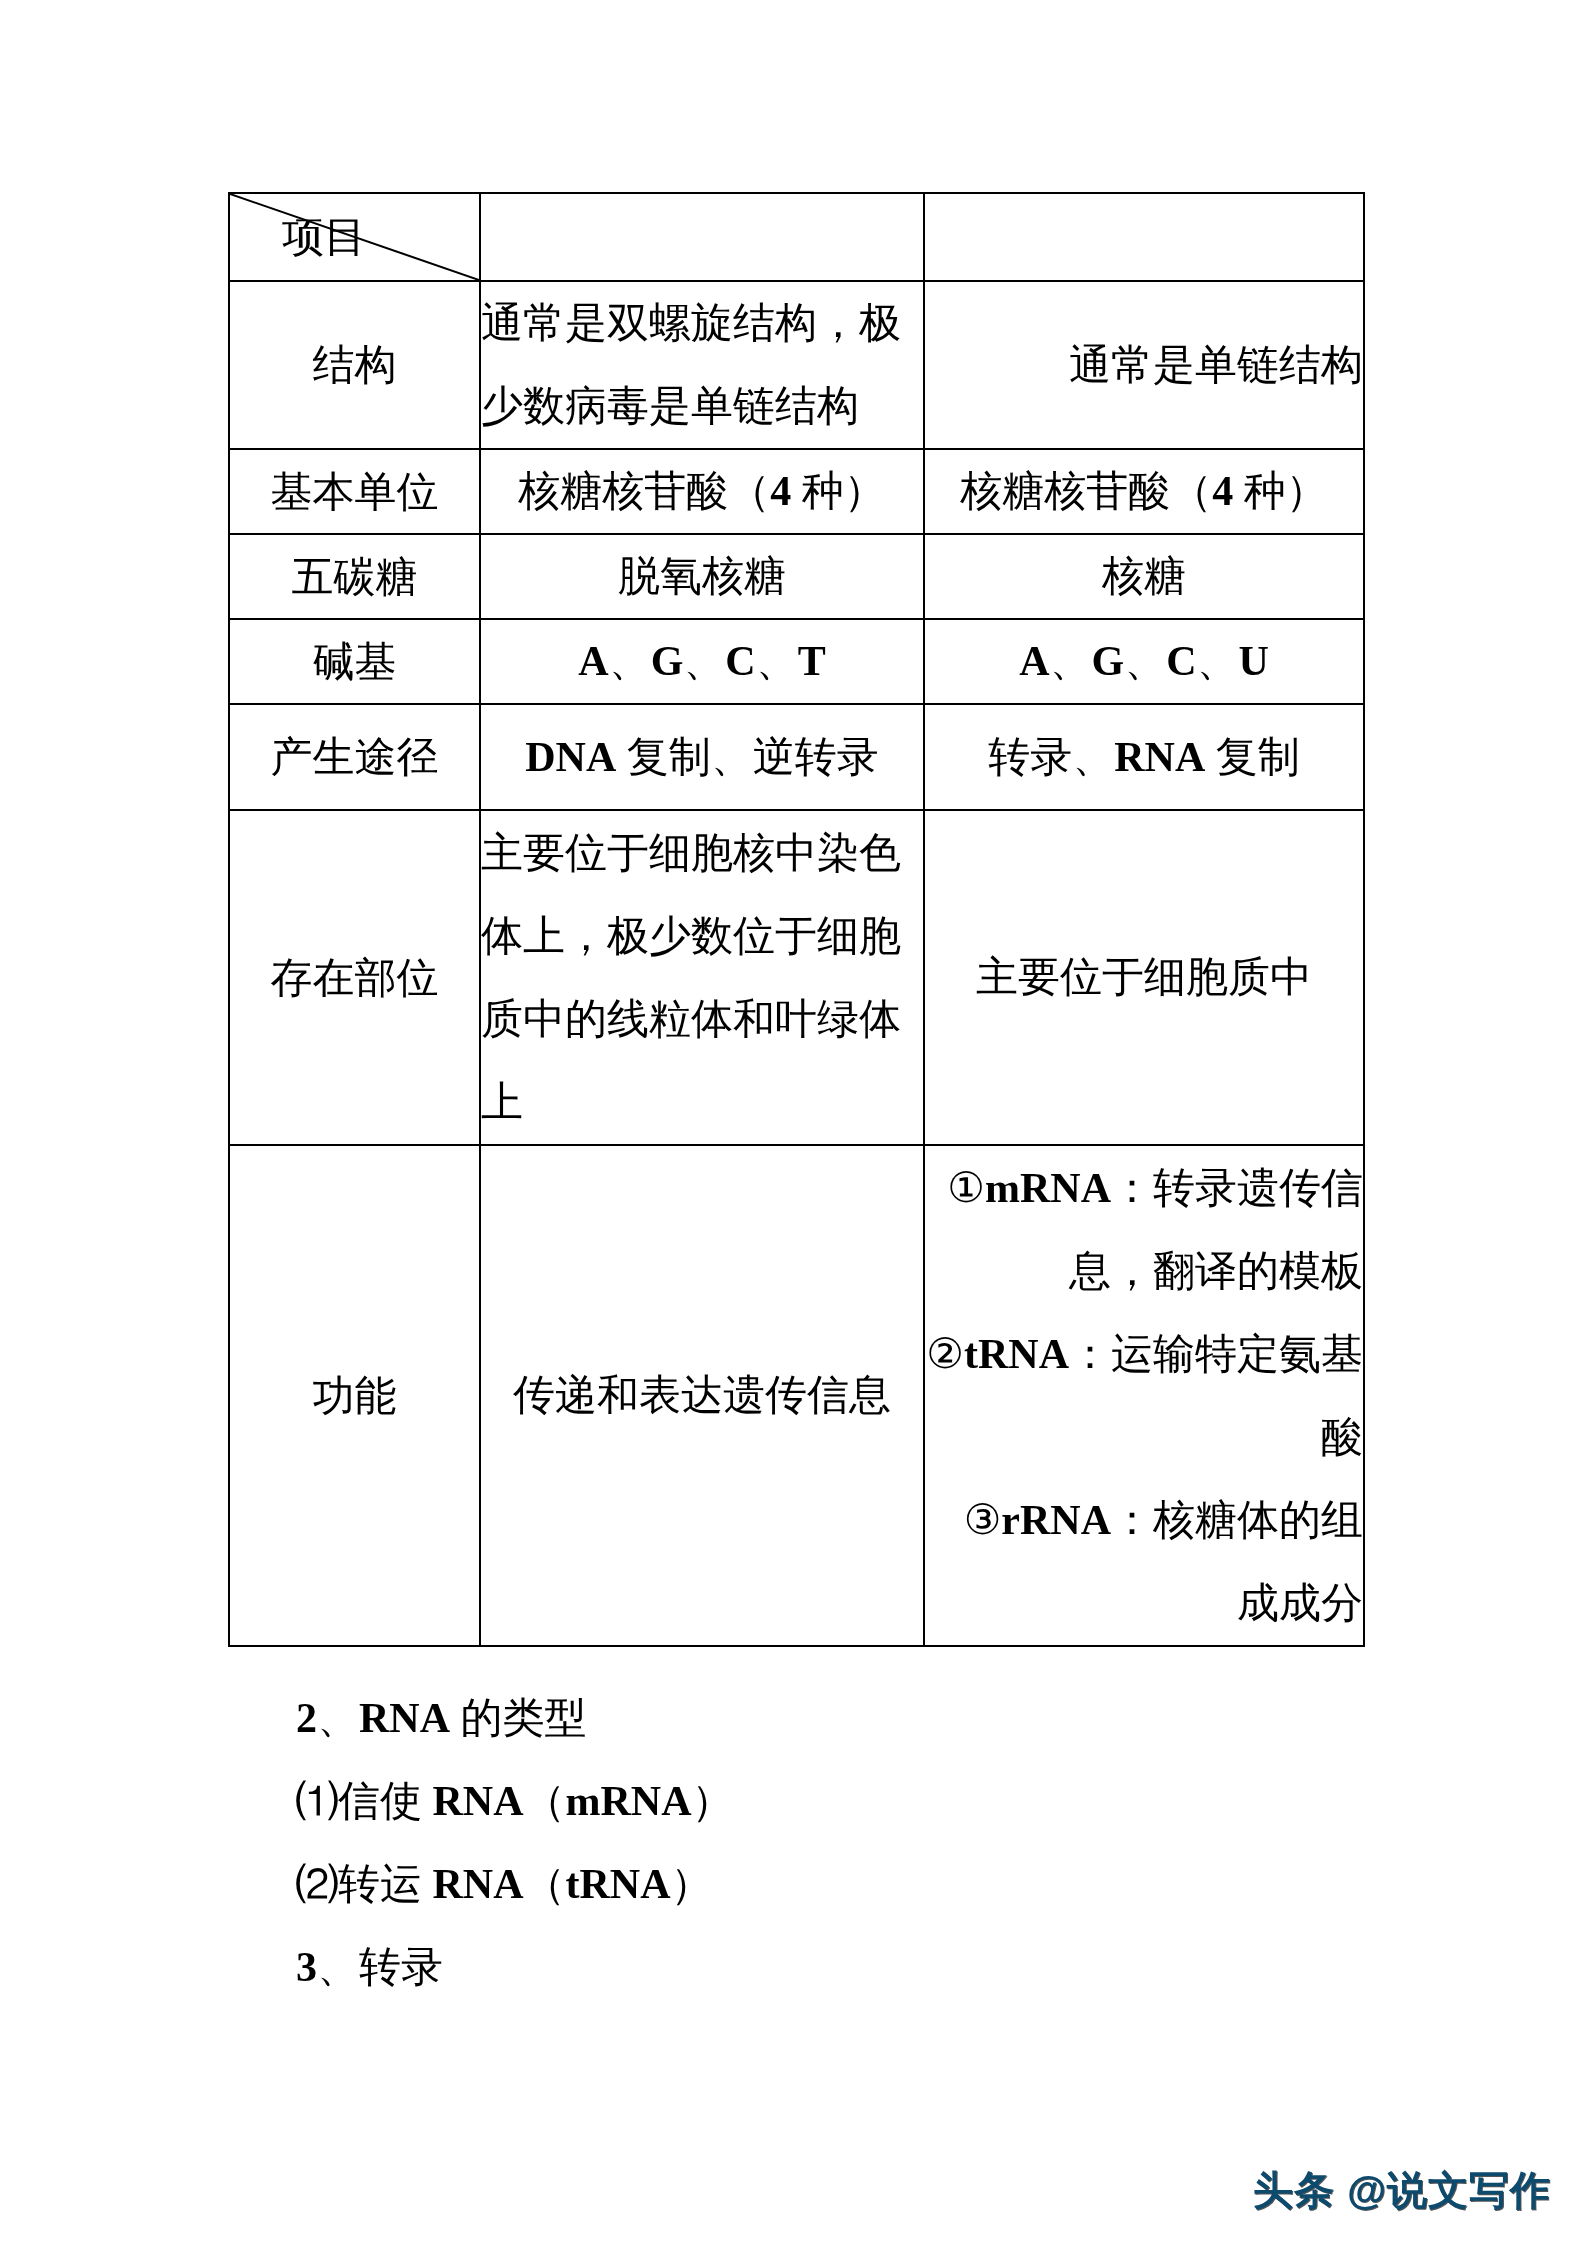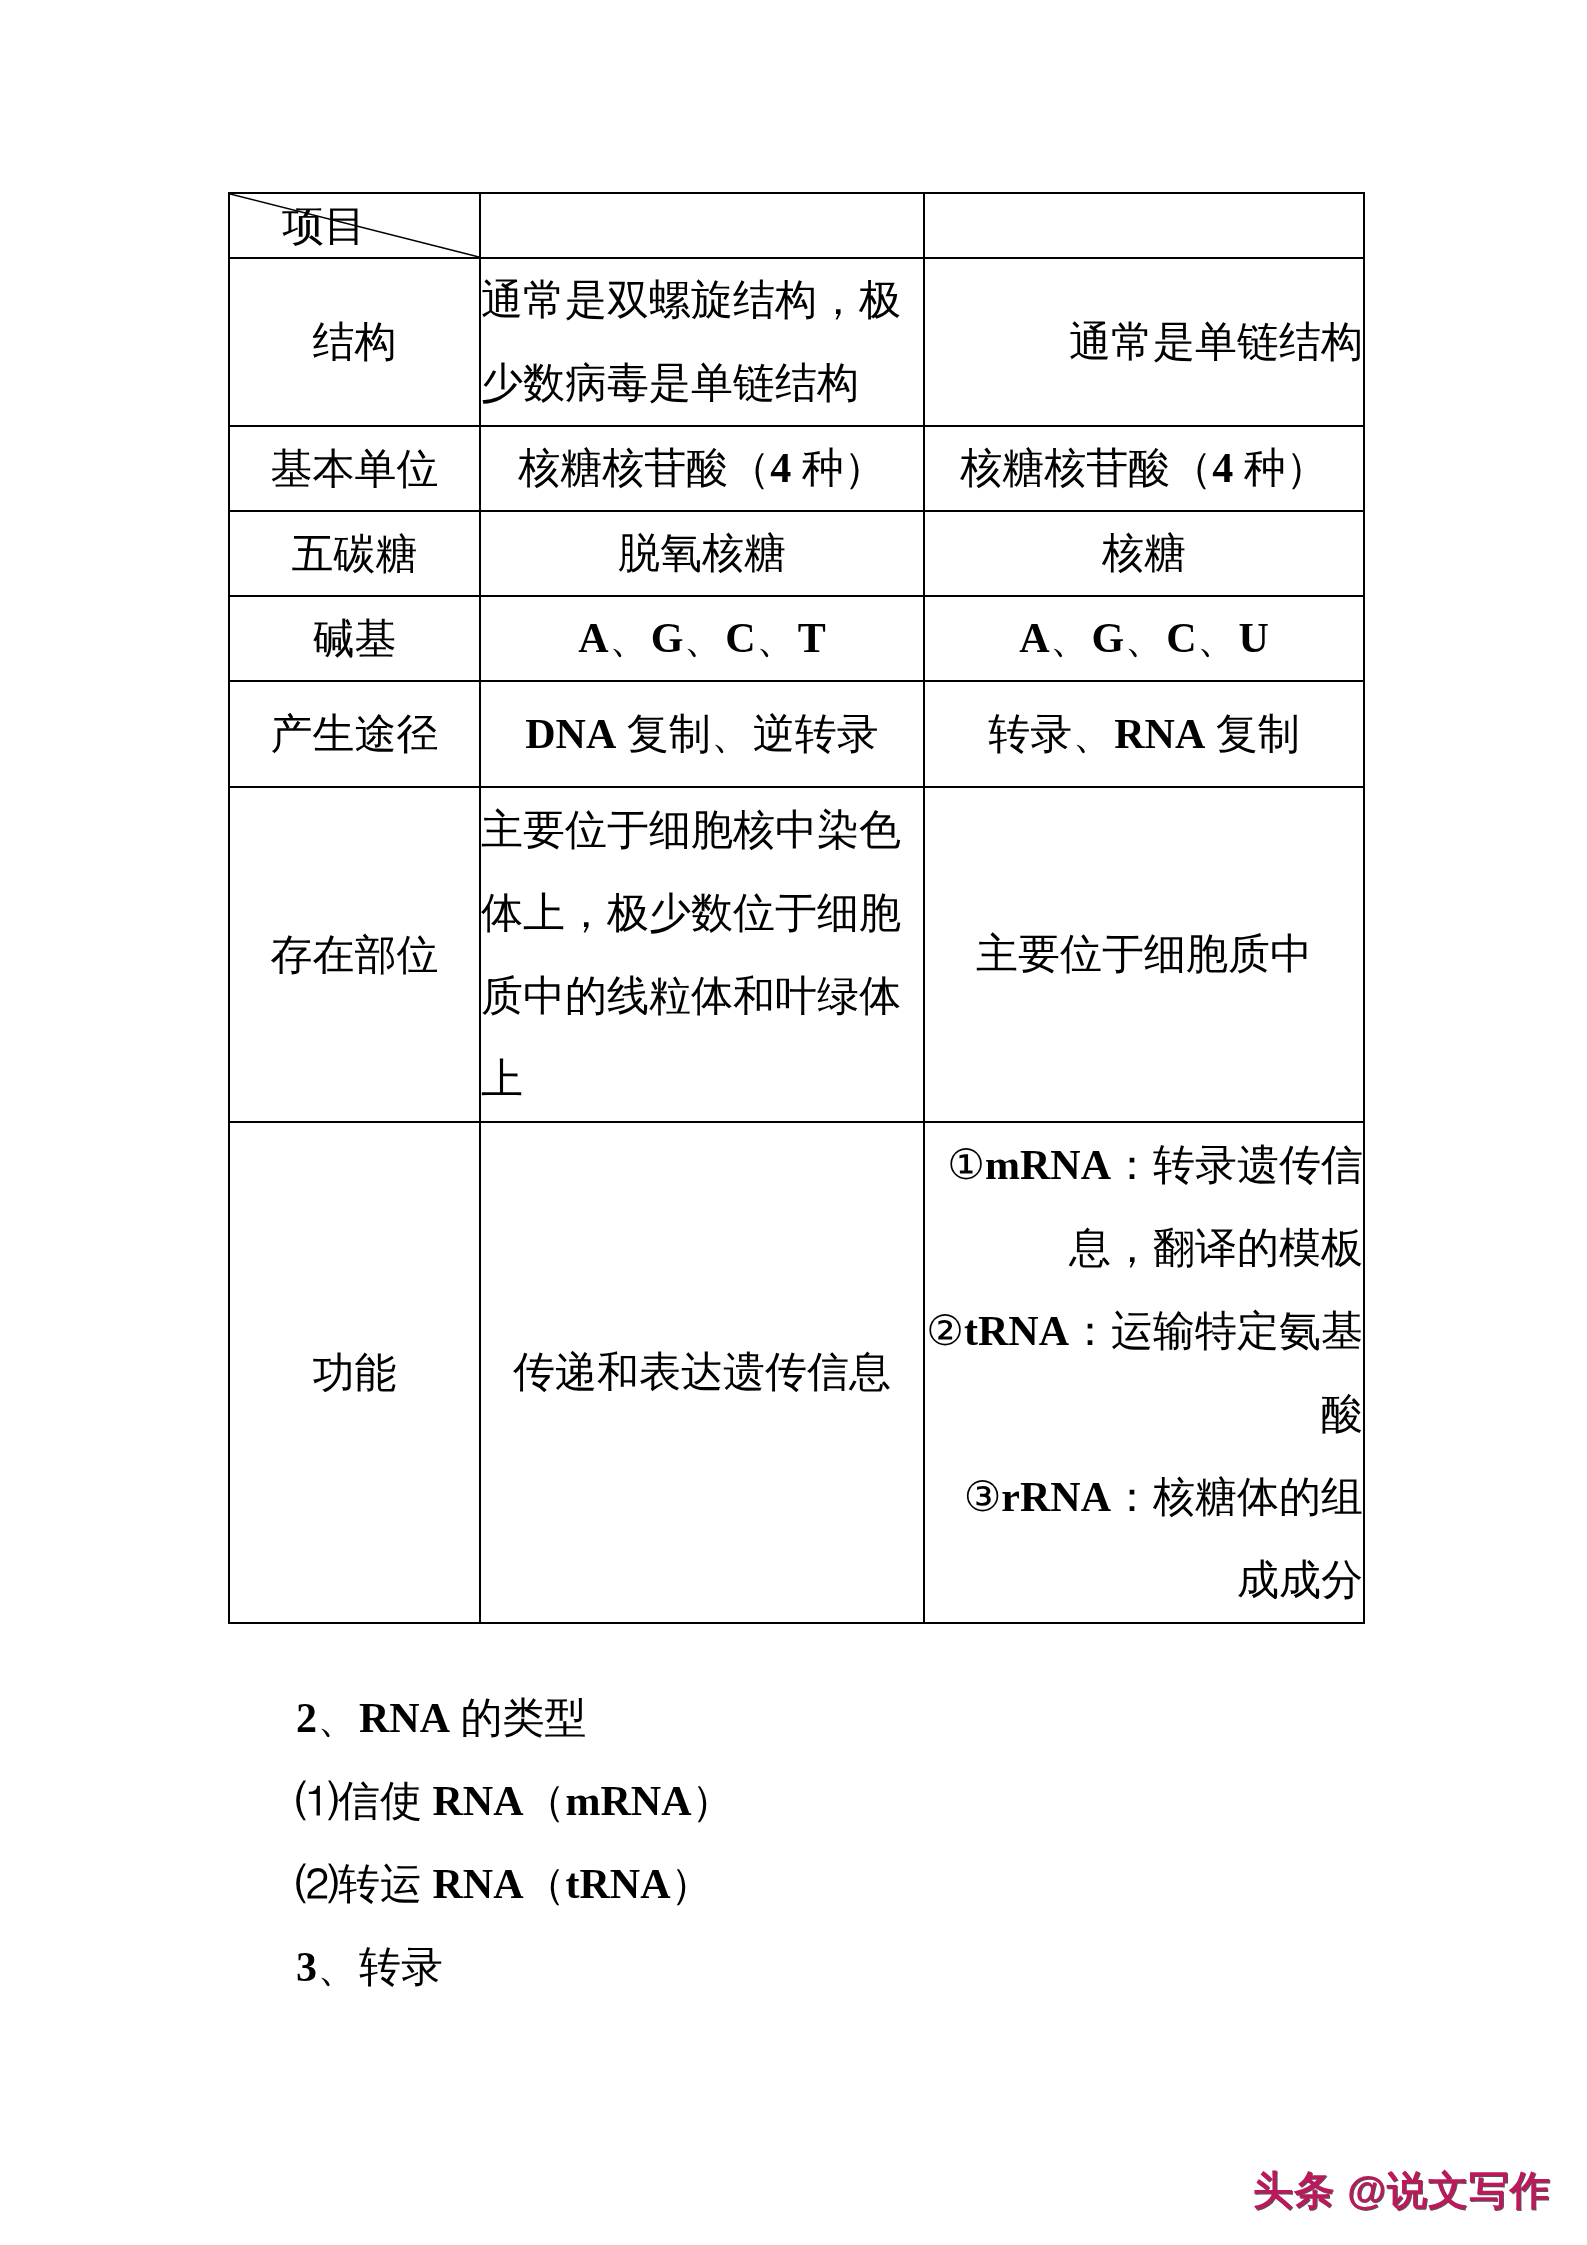--- a/index.html
+++ b/index.html
@@ -18,37 +18,37 @@
   .b { font-weight:bold; }
   .corner { position:relative; }
   .corner svg { position:absolute; left:0; top:0; width:100%; height:100%; display:block; }
   .corner-label { position:absolute; left:52px; top:50%; transform:translateY(-50%); font-size:42px; white-space:nowrap; }
   .notes { position:absolute; left:296px; top:1677px; font-size:42px; }
   .note { height:83px; line-height:83px; white-space:nowrap; }
   .watermark {
     position:absolute; left:1253px; top:2163px;
     font-family:"Liberation Sans","DejaVu Sans",sans-serif;
     font-weight:bold; font-size:40px; letter-spacing:1px;
-    color:#be185d; text-shadow:1px 1px 0 #555;
+    color:#0c4a6e; text-shadow:1px 1px 0 #555;
     white-space:nowrap;
   }
 </style>
 </head>
 <body>
 
 <div class="page">
 
   <table class="cmp">
     <colgroup>
       <col style="width:251px">
       <col style="width:444px">
       <col style="width:440px">
     </colgroup>
     <tbody>
-        <tr style="height:65px">
+        <tr style="height:88px">
       <td class="corner">
         <svg viewBox="0 0 251 84" preserveAspectRatio="none">
           <line x1="0" y1="0" x2="251" y2="84" stroke="#000" stroke-width="2"></line>
         </svg>
         <span class="corner-label">项目</span>
       </td>
       <td class="center"></td>
       <td class="center"></td>
     </tr>
     <tr style="height:168px">

